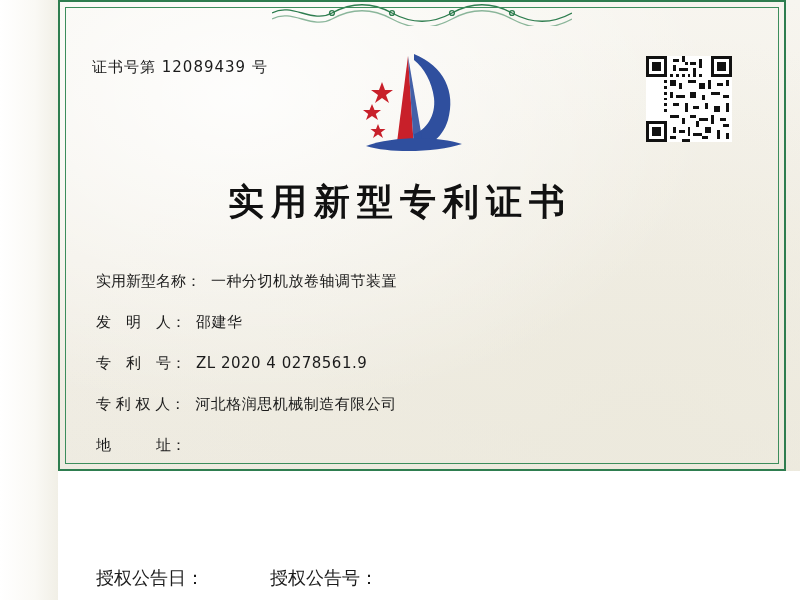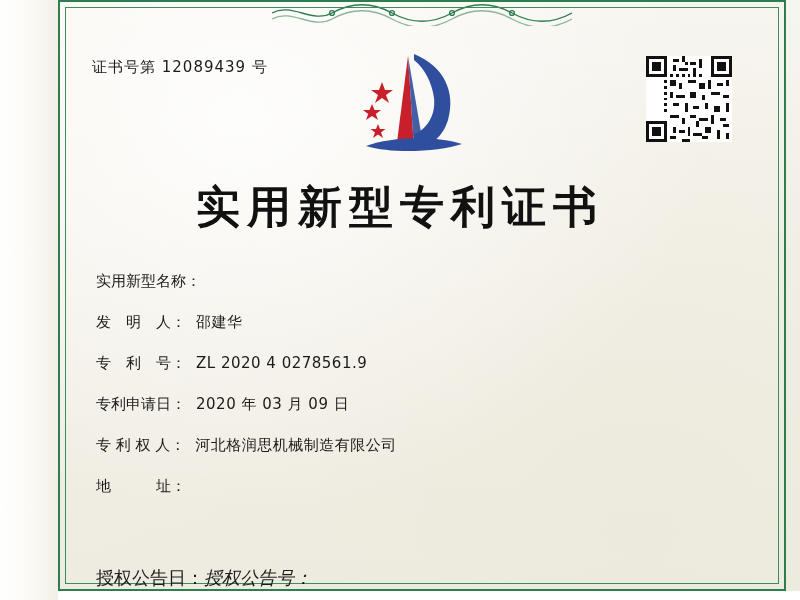--- a/index.html
+++ b/index.html
@@ -10,21 +10,21 @@
     width: 800px;
     height: 600px;
     overflow: hidden;
     background: #ffffff;
     font-family: "Liberation Serif", serif;
   }
 
   #certificate {
     position: relative;
     width: 800px;
-    height: 591px;
+    height: 471px;
     background: #a3a3a3;
     box-sizing: border-box;
   }
 
   
   #paper-texture {
     position: absolute;
     inset: 0;
     background:
       radial-gradient(ellipse at 30% 20%, rgba(255,255,255,0.85), rgba(243,241,232,0) 60%),
@@ -103,21 +103,21 @@
     height: 86px;
     background: #ffffff;
   }
 
   #main-title {
     position: absolute;
     left: 0;
     right: 0;
     top: 178px;
     text-align: center;
-    font-size: 44px;
+    font-size: 36px;
     font-weight: bold;
     letter-spacing: 7px;
     color: #111111;
     font-family: "DejaVu Sans", sans-serif;
   }
 
   #fields {
     position: absolute;
     left: 96px;
     right: 70px;
@@ -151,21 +151,21 @@
     font-size: 18px;
     color: #1b1b1b;
     font-family: "DejaVu Sans", sans-serif;
   }
   #bottom-row .cell {
     display: flex;
     align-items: baseline;
     white-space: nowrap;
   }
   #bottom-row .cell.second {
-    font-style: italic;
+    margin-left: 66px;
   }
 </style>
 </head>
 <body>
 
 <div id="certificate">
 
   <div id="paper-texture"></div>
 
   <div id="left-strip"></div>
@@ -286,32 +286,29 @@
           <rect x="19" y="27" width="2" height="1"></rect>
       </g>
     </svg>
   </div>
 
   <div id="main-title">实用新型专利证书</div>
 
   <div id="fields">
     <div class="field-row">
       <span class="field-label">实用新型名称：</span>
+      <span class="field-value">一种分切机放卷轴调节装置</span>
     </div>
     <div class="field-row">
       <span class="field-label">发　明　人：</span>
       <span class="field-value">邵建华</span>
     </div>
     <div class="field-row">
       <span class="field-label">专　利　号：</span>
       <span class="field-value">ZL 2020 4 0278561.9</span>
-    </div>
-    <div class="field-row">
-      <span class="field-label">专利申请日：</span>
-      <span class="field-value">2020 年 03 月 09 日</span>
     </div>
     <div class="field-row">
       <span class="field-label">专 利 权 人：</span>
       <span class="field-value">河北格润思机械制造有限公司</span>
     </div>
     <div class="field-row">
       <span class="field-label">地　　　址：</span>
     </div>
   </div>
 

